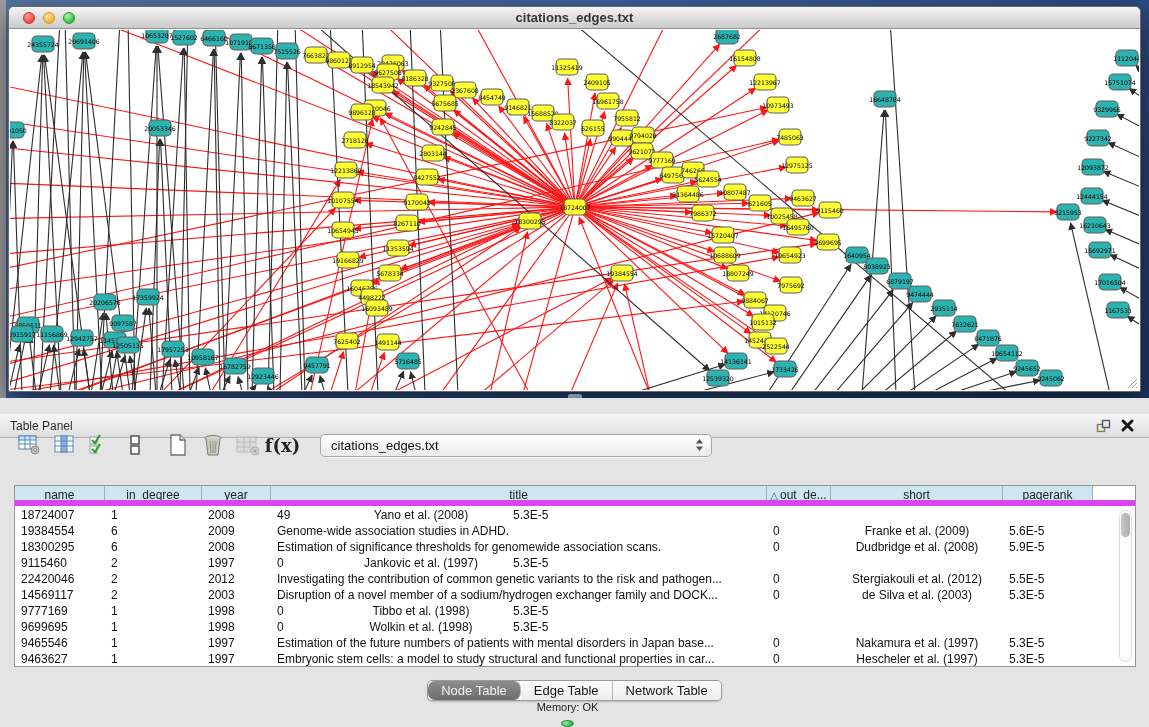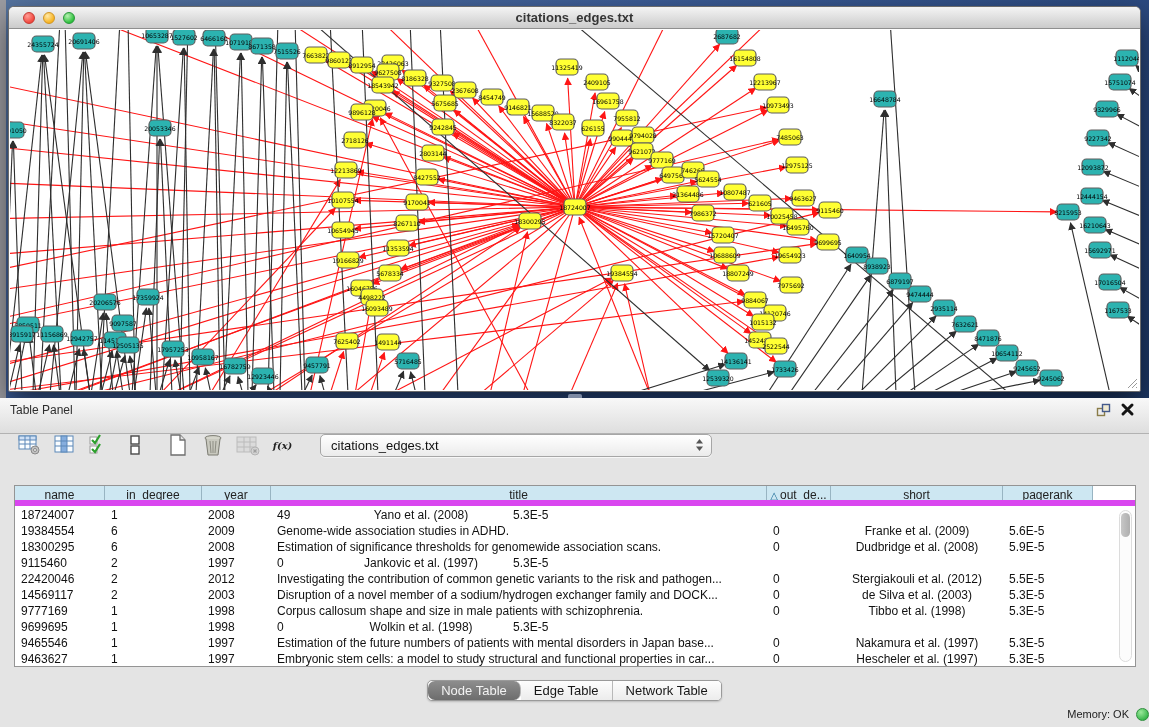--- a/index.html
+++ b/index.html
@@ -22,28 +22,28 @@
   .wtitle{text-align:center;font-size:13px;font-weight:bold;color:#353535;line-height:21px;}
   .canvas{position:absolute;left:1px;right:1px;top:23px;bottom:1px;background:#fff;overflow:hidden;}
   .resize-grip{position:absolute;right:1px;bottom:1px;}
 
   
   .splitter{position:absolute;left:0;top:394px;width:1149px;height:6px;}
   .splitter-handle{position:absolute;left:568px;top:0;width:14px;height:6px;background:#7d8aa3;border-radius:2px;}
 
   
   .table-panel{position:absolute;left:0;top:398px;width:1149px;height:329px;background:#e4e4e4;}
-  .panel-header{height:36px;background:linear-gradient(#f8f8f8,#dedede);border-bottom:1px solid #b2b2b2;position:relative;}
+  .panel-header{height:24px;background:linear-gradient(#f8f8f8,#dedede);border-bottom:1px solid #b2b2b2;position:relative;margin-top:16px;}
   .panel-title{position:absolute;left:10px;top:0;line-height:24px;font-size:12px;color:#2e2e2e;}
   .panel-float{position:absolute;right:38px;top:5px;}
   .panel-close{position:absolute;right:14px;top:4px;font-weight:bold;}
 
   .toolbar{position:absolute;left:0;top:25px;width:1149px;height:44px;display:flex;align-items:center;padding-left:16px;}
   .tb-icon{width:27px;height:26px;margin-right:8px;display:flex;align-items:center;justify-content:center;}
-  .fx{font-family:"DejaVu Serif",serif;font-style:italic;font-weight:bold;font-size:10px;color:#222;}
+  .fx{font-family:"DejaVu Serif",serif;font-weight:bold;font-size:18px;color:#222;}
   .combo{margin-left:16px;width:392px;height:23px;border:1px solid #a6a6a6;border-radius:5px;
     background:linear-gradient(#ffffff,#ebebeb);display:flex;align-items:center;justify-content:space-between;
     padding:0 7px 0 10px;font-size:13px;color:#111;box-shadow:0 1px 0 rgba(255,255,255,.7);}
 
   .table-area{position:absolute;left:14px;top:87px;width:1122px;height:182px;background:#fff;border:1px solid #949494;}
   .thead{display:flex;height:20px;background:#cde7f2;border-bottom:6px solid #d946ef;}
   .th{flex-shrink:0;border-right:1px solid #98b4c2;font-size:12px;color:#222;text-align:center;line-height:19px;
       overflow:hidden;white-space:nowrap;}
   .th.filler{flex:1;background:#fff;border-right:none;}
   .sort{font-size:10px;color:#1a6a96;margin-right:2px;}
@@ -56,21 +56,21 @@
   .vthumb{position:absolute;left:1px;top:2px;width:9px;height:24px;background:linear-gradient(90deg,#c7c7c7,#aeaeae);border-radius:5px;}
 
   .tabs-bar{position:absolute;left:0;bottom:26px;width:1149px;display:flex;justify-content:center;}
   .seg{display:flex;height:21px;border:1px solid #9a9a9a;border-radius:5px;overflow:hidden;background:#fff;
     box-shadow:0 1px 2px rgba(0,0,0,.18);}
   .seg-btn{padding:0 13px;font-size:13px;line-height:20px;color:#161616;border-right:1px solid #b8b8b8;background:linear-gradient(#fdfdfd,#ececec);}
   .seg-btn:last-child{border-right:none;}
   .seg-btn.selected{background:linear-gradient(#8d8d8d,#6d6d6d);color:#f3f3f3;border-radius:7px;}
 
   .statusbar{position:absolute;left:0;bottom:0;width:1149px;height:26px;display:flex;align-items:center;
-    justify-content:flex-end;gap:7px;font-size:11px;color:#222;}
+    justify-content:flex-end;padding-right:14px;gap:7px;font-size:11px;color:#222;flex-direction:column;}
   .memdot{width:13px;height:13px;border-radius:50%;background:radial-gradient(circle at 35% 30%,#9ae89a,#37b54a 75%);border:1px solid #2d8f3c;}
 </style>
 </head>
 <body>
 
 <div class="app">
 
   <div class="desktop">
     <div class="gray-strip"></div>
 
@@ -951,21 +951,20 @@
             <div class="td c2">2003</div>
             <div class="td c3">Disruption of a novel member of a sodium/hydrogen exchanger family and DOCK...</div>
             <div class="td c4">0</div>
             <div class="td c5">de Silva et al. (2003)</div>
             <div class="td c6">5.3E-5</div>
           </div>
           <div class="tr">
             <div class="td c0">9777169</div>
             <div class="td c1">1</div>
             <div class="td c2">1998</div>
-            <div class="td c3">Corpus callosum shape and size in male patients with schizophrenia.</div>
             <div class="td c4">0</div>
             <div class="td c5">Tibbo et al. (1998)</div>
             <div class="td c6">5.3E-5</div>
           </div>
           <div class="tr">
             <div class="td c0">9699695</div>
             <div class="td c1">1</div>
             <div class="td c2">1998</div>
             <div class="td c4">0</div>
             <div class="td c5">Wolkin et al. (1998)</div>

